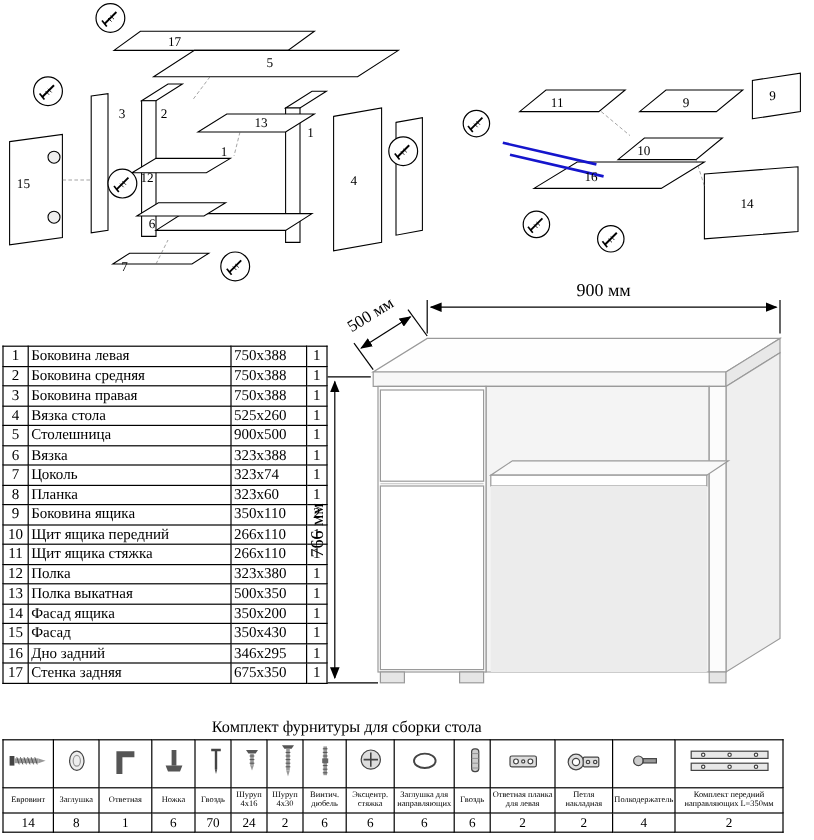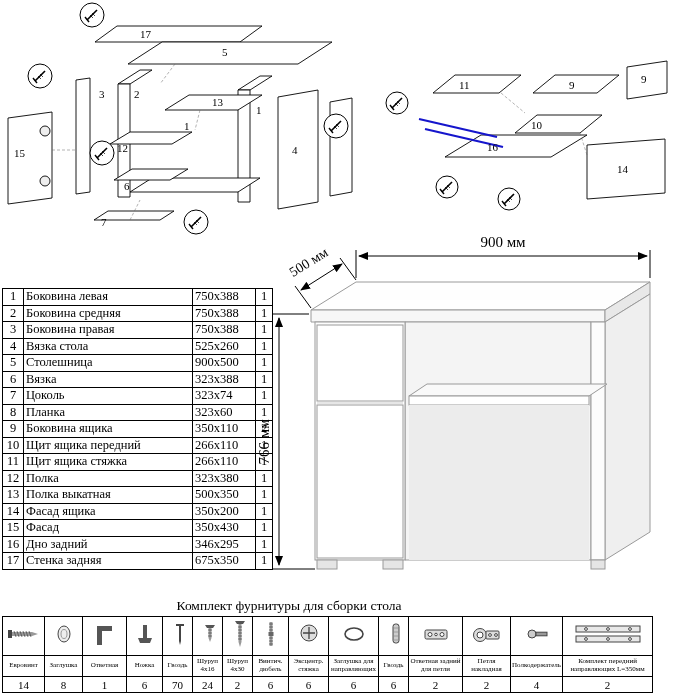--- a/index.html
+++ b/index.html
@@ -453,21 +453,21 @@
         <td>Заглушка</td>
         <td>Ответная</td>
         <td>Ножка</td>
         <td>Гвоздь</td>
         <td>Шуруп 4x16</td>
         <td>Шуруп 4x30</td>
         <td>Винтич. дюбель</td>
         <td>Эксцентр. стяжка</td>
         <td>Заглушка для направляющих</td>
         <td>Гвоздь</td>
-        <td>Ответная задний для петли</td>
+        <td>Ответная планка для левая</td>
         <td>Петля накладная</td>
         <td>Полкодержатель</td>
         <td>Комплект передний направляющих L=350мм</td>
       </tr>
       <tr class="hw-qty">
         <td>14</td>
         <td>8</td>
         <td>1</td>
         <td>6</td>
         <td>70</td>

